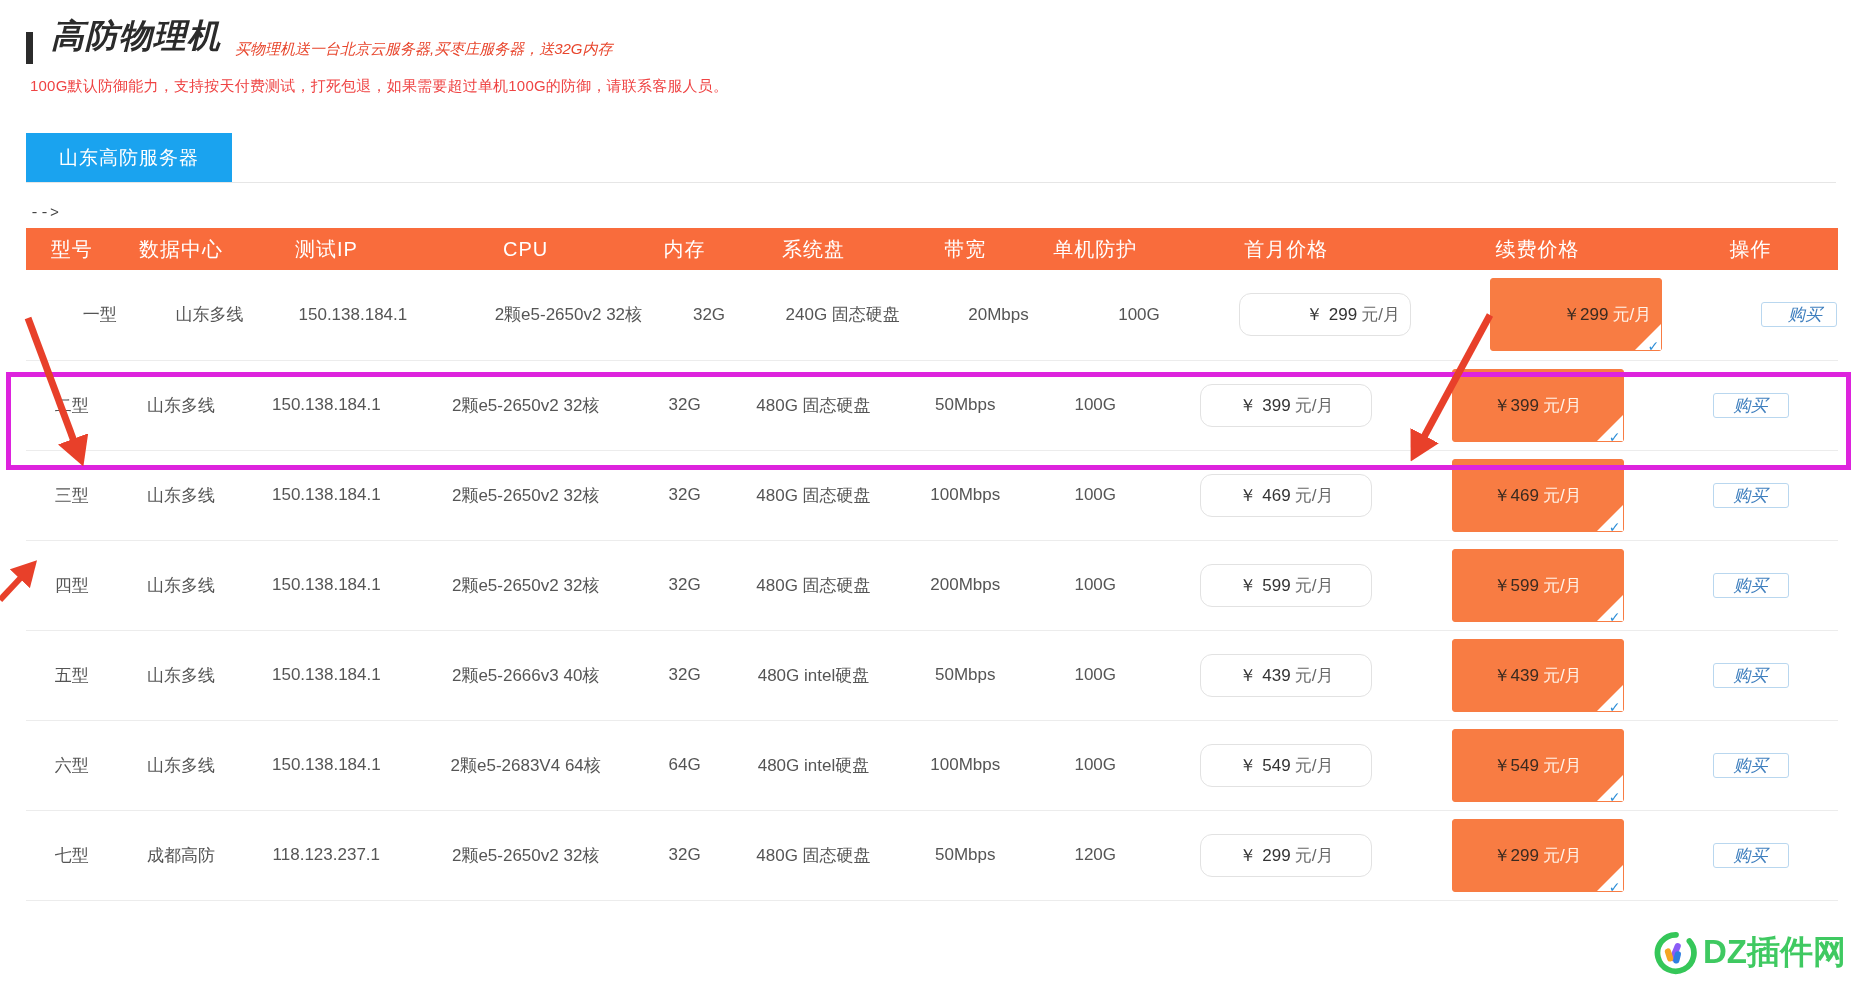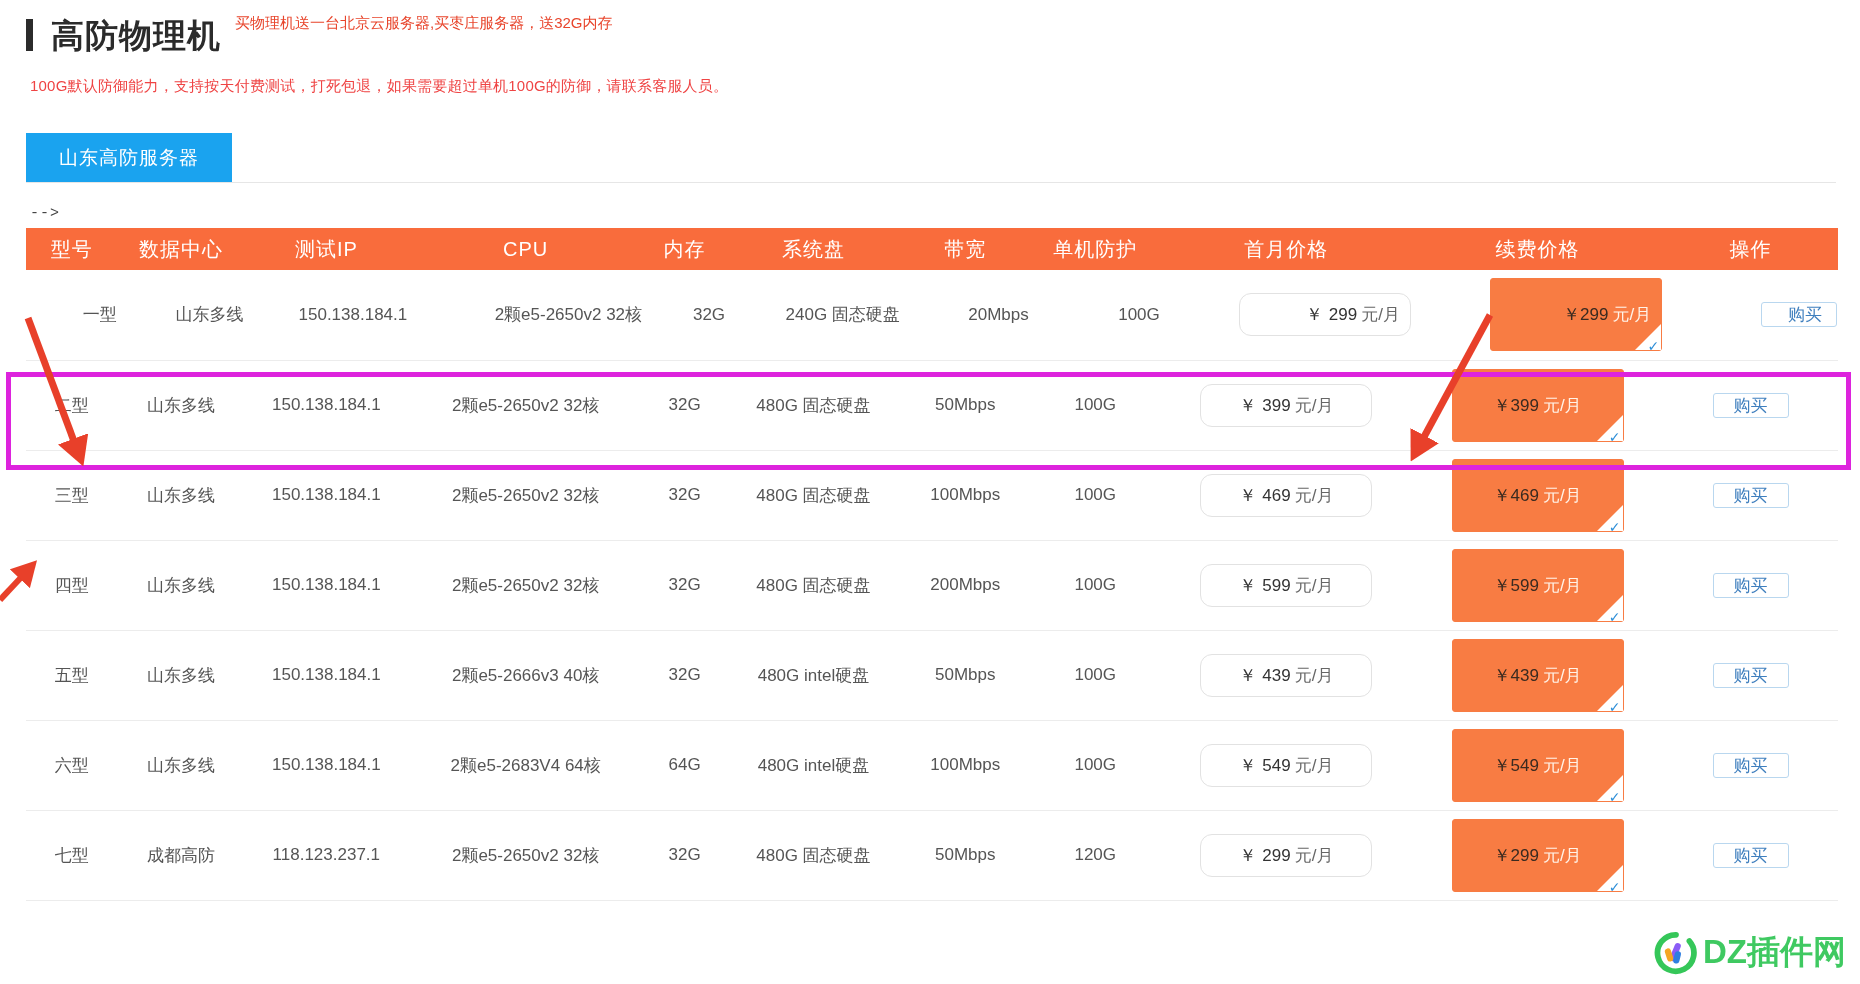--- a/index.html
+++ b/index.html
@@ -11,21 +11,22 @@
     font-family: "Liberation Sans", "DejaVu Sans", sans-serif;
     color: #333;
     position: relative;
     overflow: hidden;
   }
 
   
   .page-head {
     padding: 14px 0 0 26px;
     display: flex;
-    align-items: flex-start;
+    align-items: flex-end;
+    font-style: italic;
   }
   .title-bar {
     width: 7px;
     height: 32px;
     background: #2b2b2b;
     margin-right: 18px;
     position: relative;
     top: 5px;
   }
   .page-title {
@@ -183,20 +184,21 @@
   .buy-btn {
     display: inline-block;
     min-width: 76px;
     padding: 0 14px;
     border: 1px solid #b9d7ef;
     border-radius: 3px;
     background: #fff;
     color: #3f7fbe;
     font-size: 17px;
     cursor: pointer;
+    font-style: italic;
   }
 
   
   .highlight-box {
     position: absolute;
     left: 8px;
     top: 470px;
     width: 1845px;
     height: 96px;
     border: 5px solid #dd23dd;

